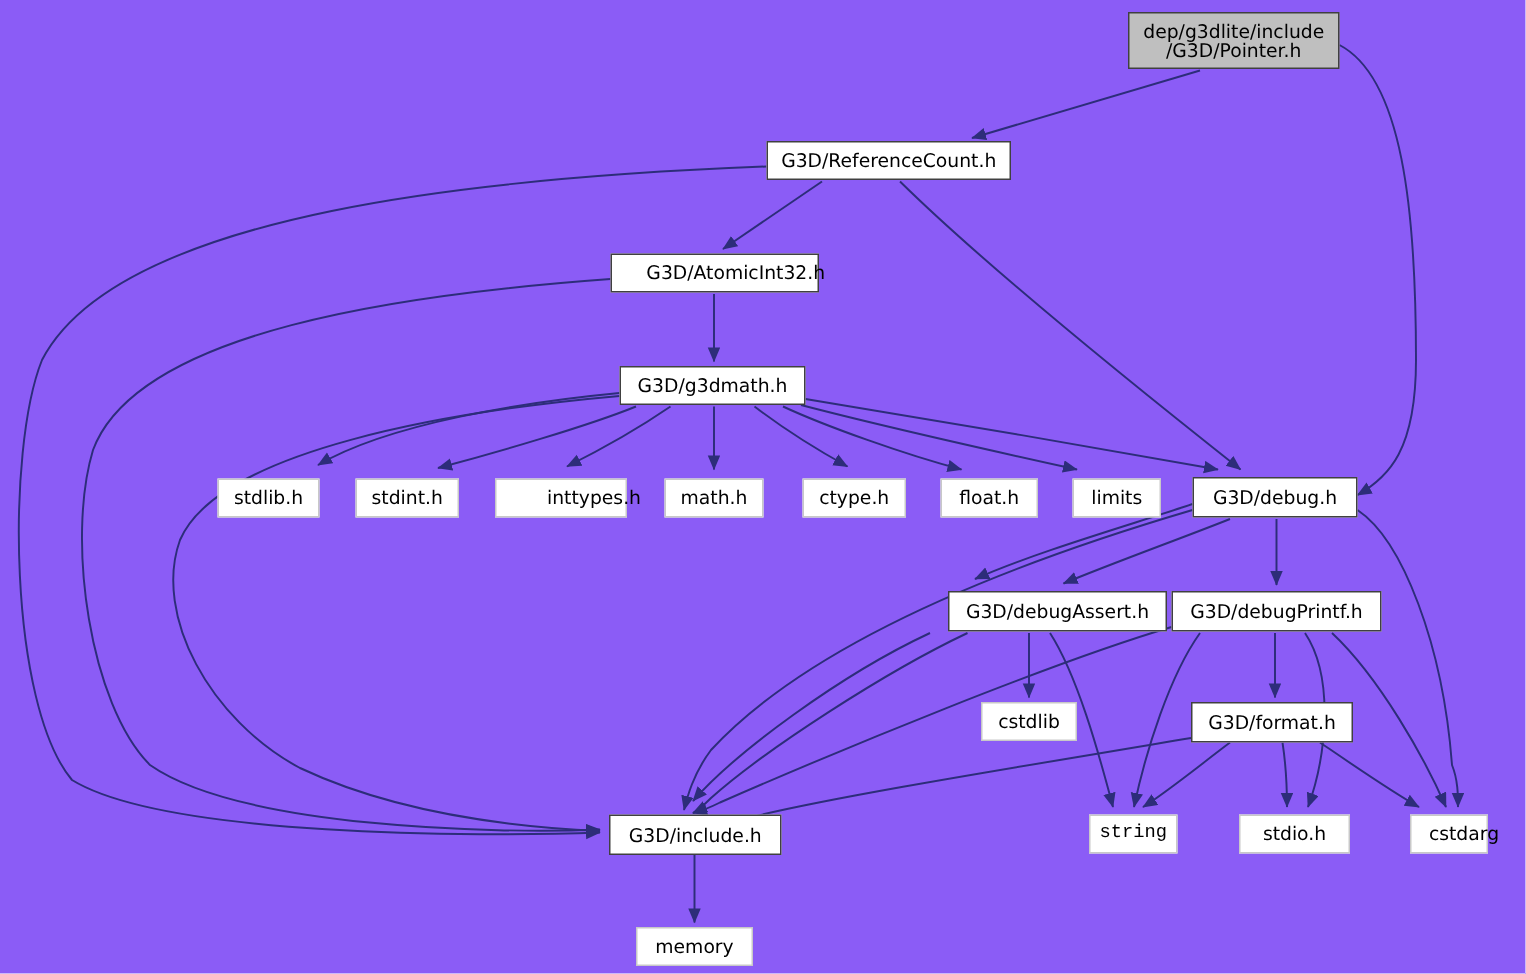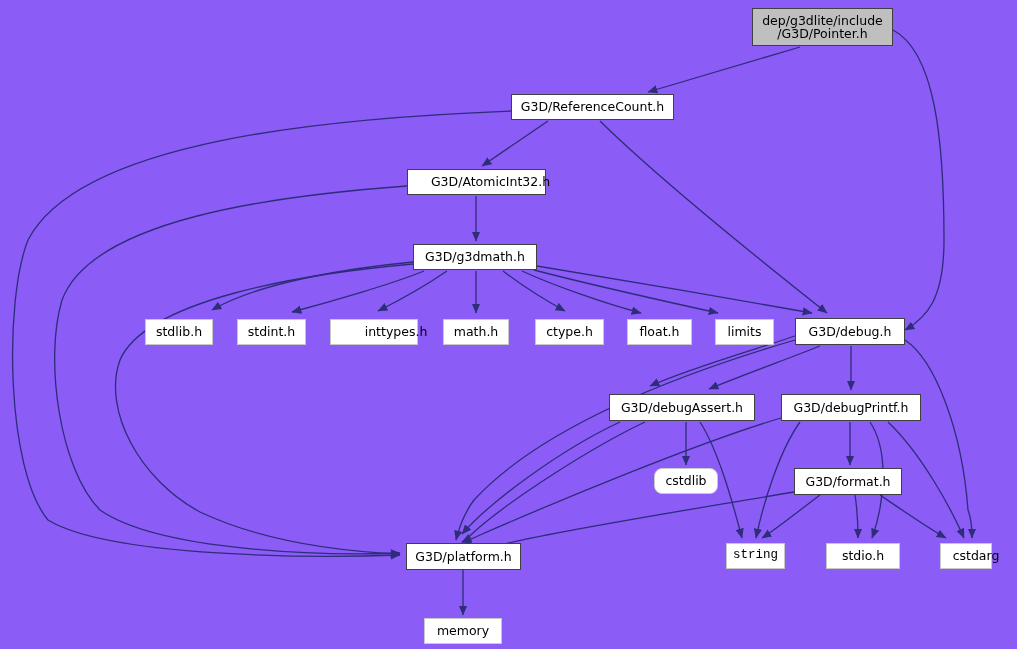--- a/index.html
+++ b/index.html
@@ -107,24 +107,24 @@
       <div class="node proj" style="left: 407px; top: 169px; width: 139px; height: 26px; padding-left: 28px;">G3D/AtomicInt32.h</div>
       <div class="node proj" style="left: 413px; top: 244px; width: 124px; height: 26px;">G3D/g3dmath.h</div>
       <div class="node std" style="left: 145px; top: 319px; width: 68px; height: 26px;">stdlib.h</div>
       <div class="node std" style="left: 237px; top: 319px; width: 69px; height: 26px;">stdint.h</div>
       <div class="node std" style="left: 330px; top: 319px; width: 88px; height: 26px; padding-left: 44px;">inttypes.h</div>
       <div class="node std" style="left: 443px; top: 319px; width: 66px; height: 26px;">math.h</div>
       <div class="node std" style="left: 535px; top: 319px; width: 69px; height: 26px;">ctype.h</div>
       <div class="node std" style="left: 627px; top: 319px; width: 65px; height: 26px;">float.h</div>
       <div class="node std" style="left: 715px; top: 319px; width: 59px; height: 26px;">limits</div>
       <div class="node proj" style="left: 795px; top: 318px; width: 110px; height: 27px;">G3D/debug.h</div>
-      <div class="node proj" style="left: 609px; top: 394px; width: 146px; height: 27px;">G3D/debugAssert.h</div>
+      <div class="node proj" style="left: 632px; top: 394px; width: 146px; height: 27px;">G3D/debugAssert.h</div>
       <div class="node proj" style="left: 781px; top: 394px; width: 140px; height: 27px;">G3D/debugPrintf.h</div>
-      <div class="node std" style="left: 654px; top: 468px; width: 64px; height: 26px; border-radius: 8px;">cstdlib</div>
+      <div class="node std" style="left: 654px; top: 468px; width: 64px; height: 26px;">cstdlib</div>
       <div class="node proj" style="left: 794px; top: 468px; width: 108px; height: 27px;">G3D/format.h</div>
-      <div class="node proj" style="left: 406px; top: 543px; width: 115px; height: 27px;">G3D/platform.h</div>
+      <div class="node proj" style="left: 406px; top: 543px; width: 115px; height: 27px;">G3D/include.h</div>
       <div class="node std" style="left: 726px; top: 543px; width: 59px; height: 26px; font-family: Liberation Mono, monospace;">string</div>
       <div class="node std" style="left: 826px; top: 543px; width: 74px; height: 26px;">stdio.h</div>
       <div class="node std" style="left: 940px; top: 543px; width: 52px; height: 26px; padding-left: 20px;">cstdarg</div>
       <div class="node std" style="left: 424px; top: 618px; width: 78px; height: 26px;">memory</div>
     </div>
 
 </div>
 
 </body></html>

